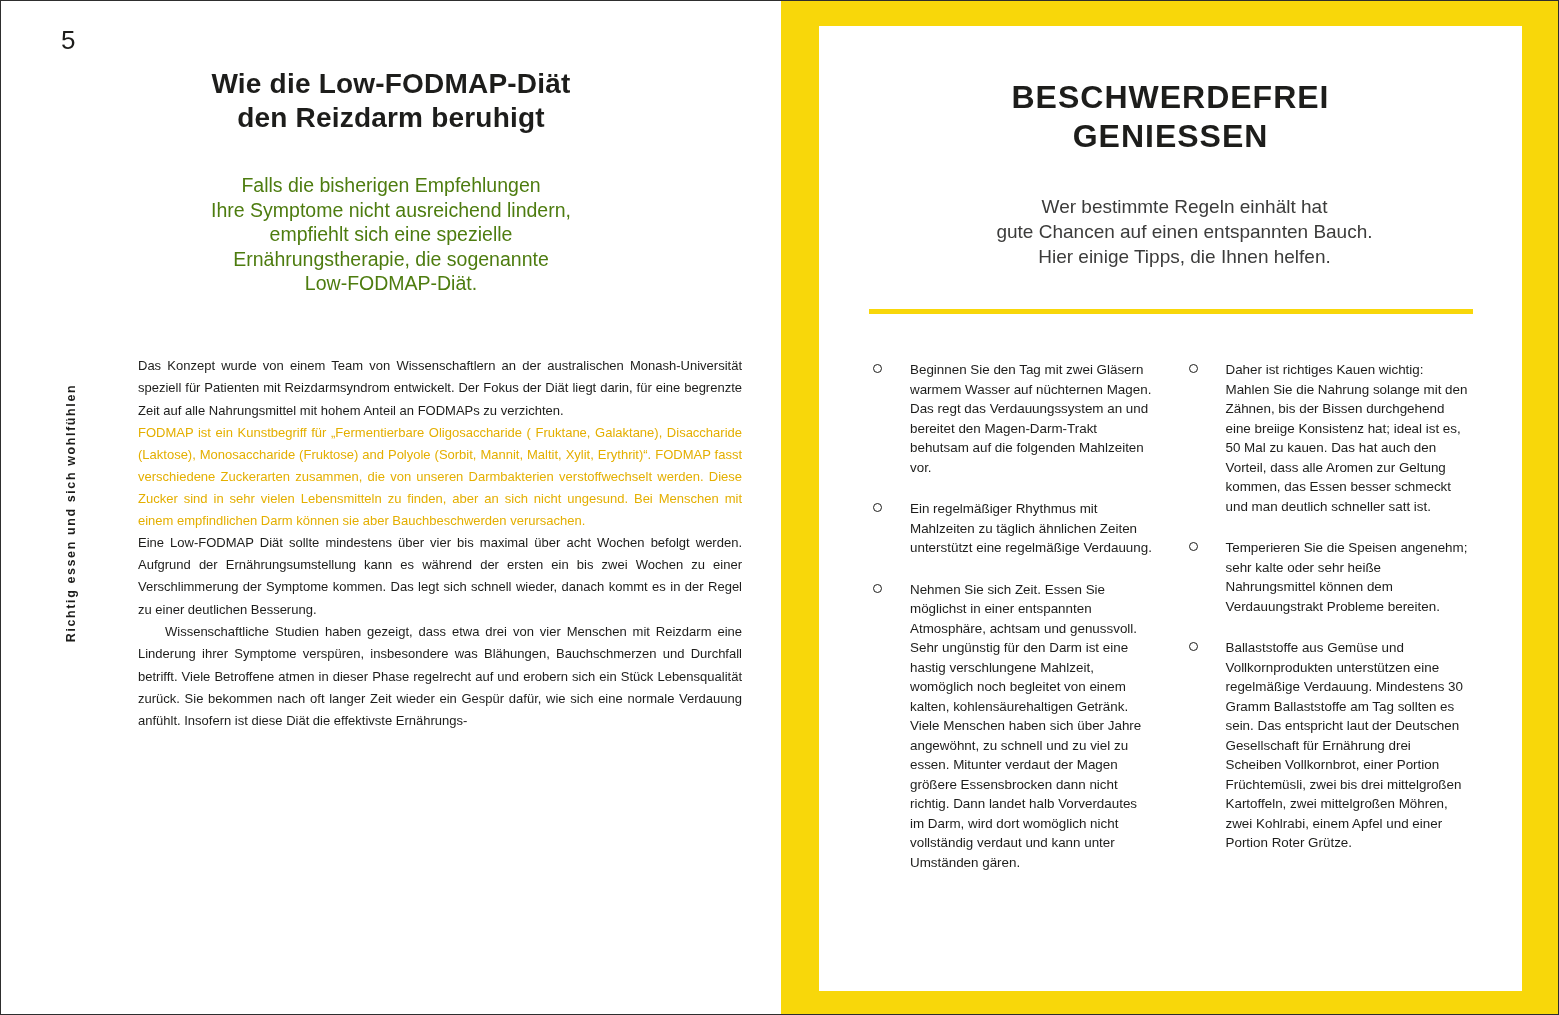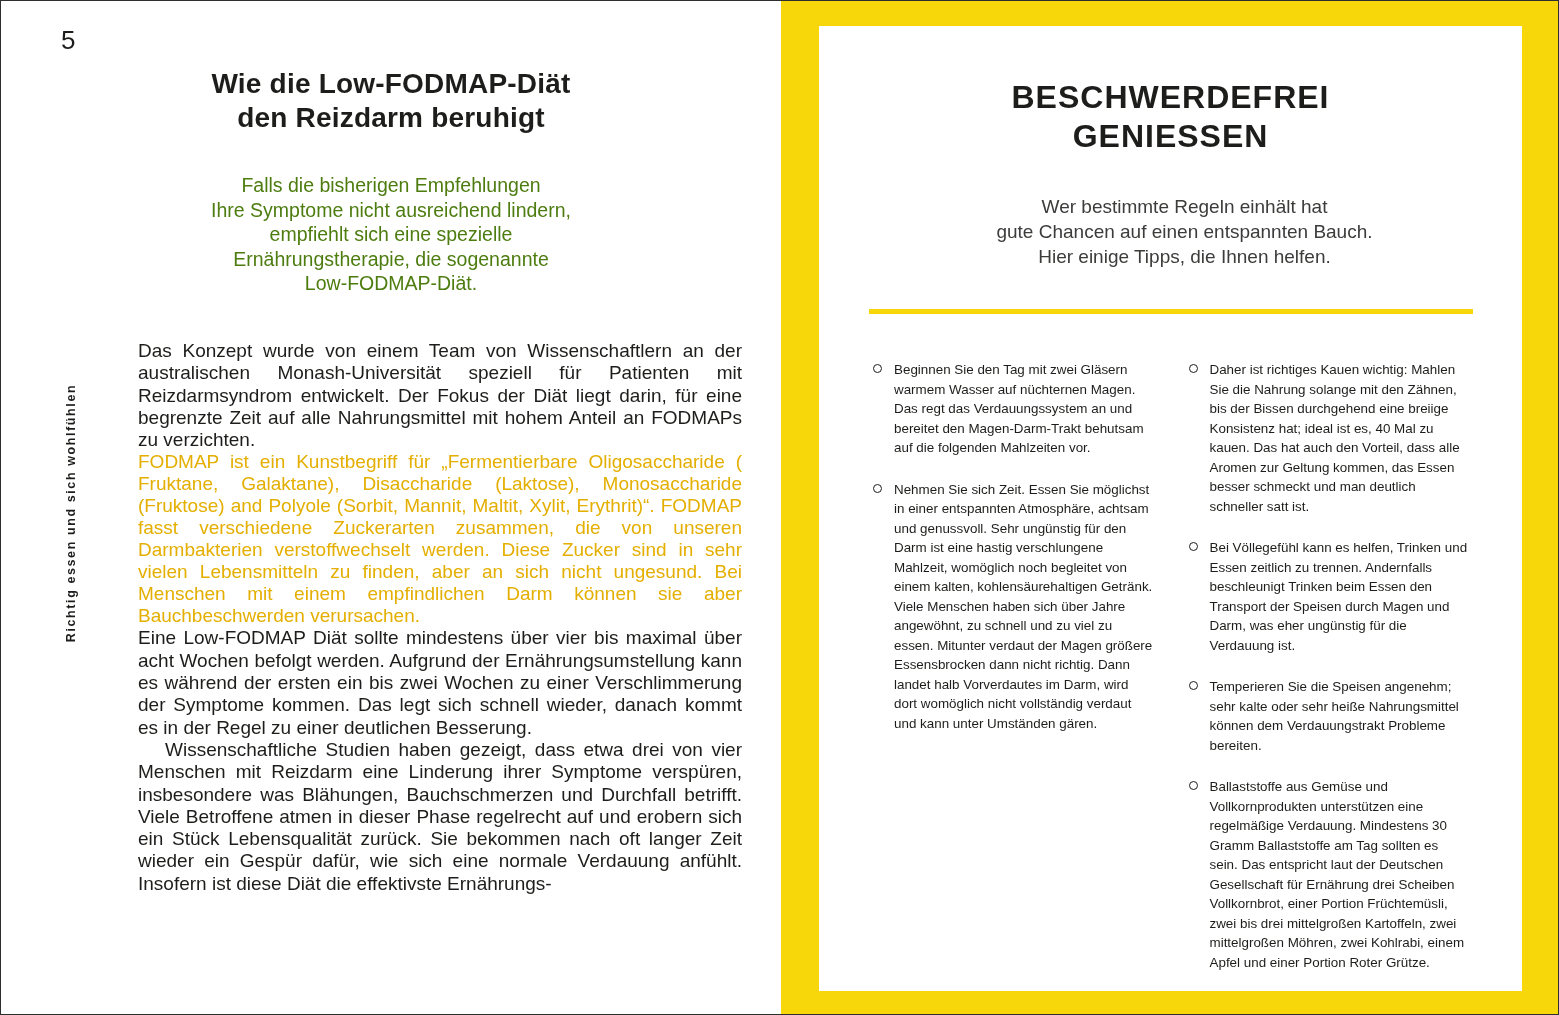--- a/index.html
+++ b/index.html
@@ -26,22 +26,22 @@
   .article-header{position:absolute;left:130px;top:66px;width:520px;text-align:center;}
   .article-title{
     font-size:28px;font-weight:bold;line-height:34px;
     white-space:pre-line;letter-spacing:.2px;
   }
   .article-intro{
     margin-top:38px;font-size:19.5px;line-height:24.5px;
     white-space:pre-line;color:#4d7c0f;font-weight:normal;
   }
   .body-text{
-    position:absolute;left:137px;top:339px;width:604px;
-    font-size:19px;line-height:22.3px;text-align:justify;
+    position:absolute;left:137px;top:354px;width:604px;
+    font-size:13px;line-height:22.3px;text-align:justify;
   }
   .body-text p{margin:0;}
   .para-highlight{
     margin:26px 0 26px 55px;
     color:var(--highlight-text);font-weight:normal;line-height:22px;
     text-align:justify;
   }
   .para-indent{text-indent:27px;}
 
   
@@ -56,21 +56,21 @@
     white-space:pre-line;color:#3c3c3b;padding-left:28px;
   }
   .rp-rule{margin:40px auto 0;width:604px;height:5px;background:var(--page-yellow);}
   .tip-columns{display:flex;margin:46px 54px 0;gap:36px;}
   .tip-col{width:285px;display:flex;flex-direction:column;gap:22px;}
   .tip{display:flex;align-items:flex-start;}
   .tip-bullet{
     width:9px;height:9px;border:1.5px solid #1d1d1b;border-radius:50%;
     margin-top:4px;flex-shrink:0;background:transparent;
   }
-  .tip-text{margin-left:12px;font-size:13.4px;line-height:19.5px;text-align:left;}
+  .tip-text{margin-left:28px;font-size:13.4px;line-height:19.5px;text-align:left;}
 </style>
 </head>
 <body>
 
 <div class="canvas">
 
   <div class="left-page">
     <div class="page-number">5</div>
 
     <div class="vertical-label">Richtig essen und sich wohlfühlen</div>
@@ -103,32 +103,32 @@
       <div class="rp-rule"></div>
 
       <div class="tip-columns">
         <div class="tip-col">
           <div class="tip">
             <span class="tip-bullet"></span>
             <span class="tip-text">Beginnen Sie den Tag mit zwei Gläsern warmem Wasser auf nüchternen Magen. Das regt das Verdauungssystem an und bereitet den Magen-Darm-Trakt behutsam auf die folgenden Mahlzeiten vor.</span>
           </div>
           <div class="tip">
             <span class="tip-bullet"></span>
+            <span class="tip-text">Ein regelmäßiger Rhythmus mit Mahlzeiten zu täglich ähnlichen Zeiten unterstützt eine regelmäßige Verdauung.</span>
+          </div>
+          <div class="tip">
+            <span class="tip-bullet"></span>
             <span class="tip-text">Nehmen Sie sich Zeit. Essen Sie möglichst in einer entspannten Atmosphäre, achtsam und genussvoll. Sehr ungünstig für den Darm ist eine hastig verschlungene Mahlzeit, womöglich noch begleitet von einem kalten, kohlensäurehaltigen Getränk. Viele Menschen haben sich über Jahre angewöhnt, zu schnell und zu viel zu essen. Mitunter verdaut der Magen größere Essensbrocken dann nicht richtig. Dann landet halb Vorverdautes im Darm, wird dort womöglich nicht vollständig verdaut und kann unter Umständen gären.</span>
           </div>
         </div>
 
         <div class="tip-col">
           <div class="tip">
             <span class="tip-bullet"></span>
-            <span class="tip-text">Daher ist richtiges Kauen wichtig: Mahlen Sie die Nahrung solange mit den Zähnen, bis der Bissen durchgehend eine breiige Konsistenz hat; ideal ist es, 40 Mal zu kauen. Das hat auch den Vorteil, dass alle Aromen zur Geltung kommen, das Essen besser schmeckt und man deutlich schneller satt ist.</span>
-          </div>
-          <div class="tip">
-            <span class="tip-bullet"></span>
-            <span class="tip-text">Bei Völlegefühl kann es helfen, Trinken und Essen zeitlich zu trennen. Andernfalls beschleunigt Trinken beim Essen den Transport der Speisen durch Magen und Darm, was eher ungünstig für die Verdauung ist.</span>
+            <span class="tip-text">Daher ist richtiges Kauen wichtig: Mahlen Sie die Nahrung solange mit den Zähnen, bis der Bissen durchgehend eine breiige Konsistenz hat; ideal ist es, 50 Mal zu kauen. Das hat auch den Vorteil, dass alle Aromen zur Geltung kommen, das Essen besser schmeckt und man deutlich schneller satt ist.</span>
           </div>
           <div class="tip">
             <span class="tip-bullet"></span>
             <span class="tip-text">Temperieren Sie die Speisen angenehm; sehr kalte oder sehr heiße Nahrungsmittel können dem Verdauungstrakt Probleme bereiten.</span>
           </div>
           <div class="tip">
             <span class="tip-bullet"></span>
             <span class="tip-text">Ballaststoffe aus Gemüse und Vollkornprodukten unterstützen eine regelmäßige Verdauung. Mindestens 30 Gramm Ballaststoffe am Tag sollten es sein. Das entspricht laut der Deutschen Gesellschaft für Ernährung drei Scheiben Vollkornbrot, einer Portion Früchtemüsli, zwei bis drei mittelgroßen Kartoffeln, zwei mittelgroßen Möhren, zwei Kohlrabi, einem Apfel und einer Portion Roter Grütze.</span>
           </div>
         </div>

